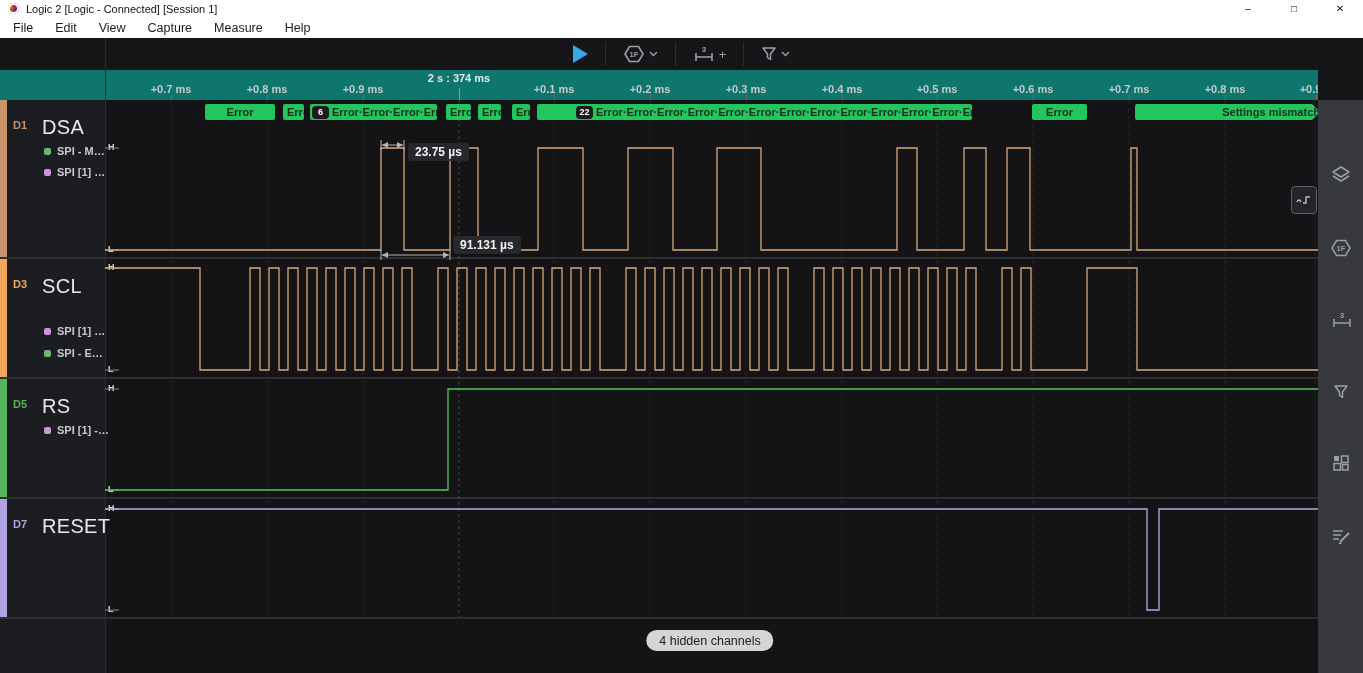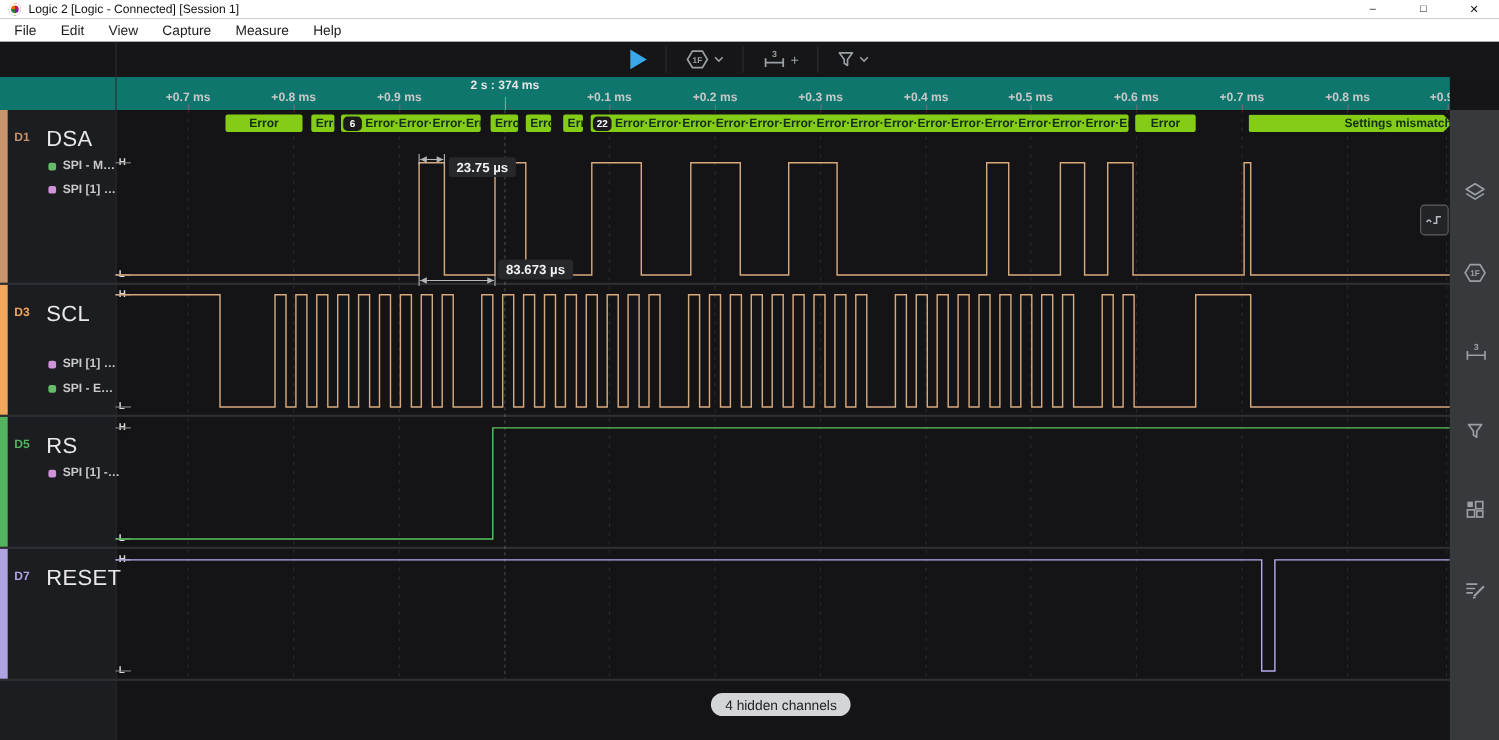--- a/index.html
+++ b/index.html
@@ -44,21 +44,21 @@
   
   .ch-stripe{position:absolute;left:0;width:7px;}
   .ch-id{position:absolute;left:13px;font-size:11px;font-weight:bold;}
   .ch-name{position:absolute;left:42px;font-size:20px;color:#e8e8e8;letter-spacing:.3px;}
   .an-item{position:absolute;left:44px;display:flex;align-items:center;gap:6px;
            font-size:11px;font-weight:bold;color:#c9c9c9;white-space:nowrap;}
   .an-dot{width:7px;height:7px;border-radius:2px;}
   .hl{position:absolute;font-size:9px;font-weight:bold;color:#d8d8d8;background:#141416;
       padding:0 1px;transform:translateY(-6px);}
   
-  .badge{position:absolute;top:104px;height:16px;background:#84cc16;border-radius:2px;
+  .badge{position:absolute;top:104px;height:16px;background:#22c55e;border-radius:2px;
          display:flex;align-items:center;overflow:hidden;font-size:11px;font-weight:bold;
          color:#14301a;white-space:nowrap;}
   .badge.center{justify-content:center;}
   .badge .cnt{flex:0 0 auto;min-width:13px;height:13px;margin:0 3px 0 2px;border-radius:4px;
               background:#1b1b1d;color:#fff;font-size:9px;font-weight:bold;
               display:flex;align-items:center;justify-content:center;padding:0 2px;}
   .badge.arrow{clip-path:polygon(0 0,calc(100% - 8px) 0,100% 50%,calc(100% - 8px) 100%,0 100%);justify-content:flex-end;}
   
   .meas-label{position:absolute;background:#27282b;border-radius:3px;padding:2px 7px;
               font-size:12px;font-weight:bold;color:#f2f2f2;white-space:nowrap;}
@@ -279,34 +279,34 @@
       </div>
       <div class="badge" style="left: 446px; width: 25px;">
         <span style="padding-left: 4px;">Error</span>
       </div>
       <div class="badge" style="left: 478px; width: 23px;">
         <span style="padding-left: 4px;">Error</span>
       </div>
       <div class="badge" style="left: 512px; width: 18px;">
         <span style="padding-left: 4px;">Error</span>
       </div>
-      <div class="badge" style="left: 537px; width: 489px;">
+      <div class="badge" style="left: 537px; width: 398px; padding-left: 37px;">
         <span class="cnt">22</span>
         <span>Error·Error·Error·Error·Error·Error·Error·Error·Error·Error·Error·Error·Error·Error·Error·Error·E</span>
       </div>
       <div class="badge center" style="left: 1032px; width: 55px;">
         <span>Error</span>
       </div>
       <div class="badge center arrow center" style="left: 1135px; width: 185px;">
         <span>Settings mismatch</span>
       </div>
     </div>
 
   <div class="meas-label" id="meas-label-0" style="left: 408px; top: 143px;">23.75 µs</div>
-  <div class="meas-label" id="meas-label-1" style="left: 453px; top: 236px;">83.673 µs</div>
+  <div class="meas-label" id="meas-label-1" style="left: 453px; top: 236px;">91.131 µs</div>
 
   <div class="pulse-btn">
     <svg width="16" height="12" viewBox="0 0 16 12">
       <path d="M1 8 Q3 4 5 8" fill="none" stroke="#b9bdc2" stroke-width="1.4"></path>
       <path d="M7 9 H10 V3 H14" fill="none" stroke="#b9bdc2" stroke-width="1.4"></path>
     </svg>
   </div>
 
   <div class="pill">4 hidden channels</div>
 

